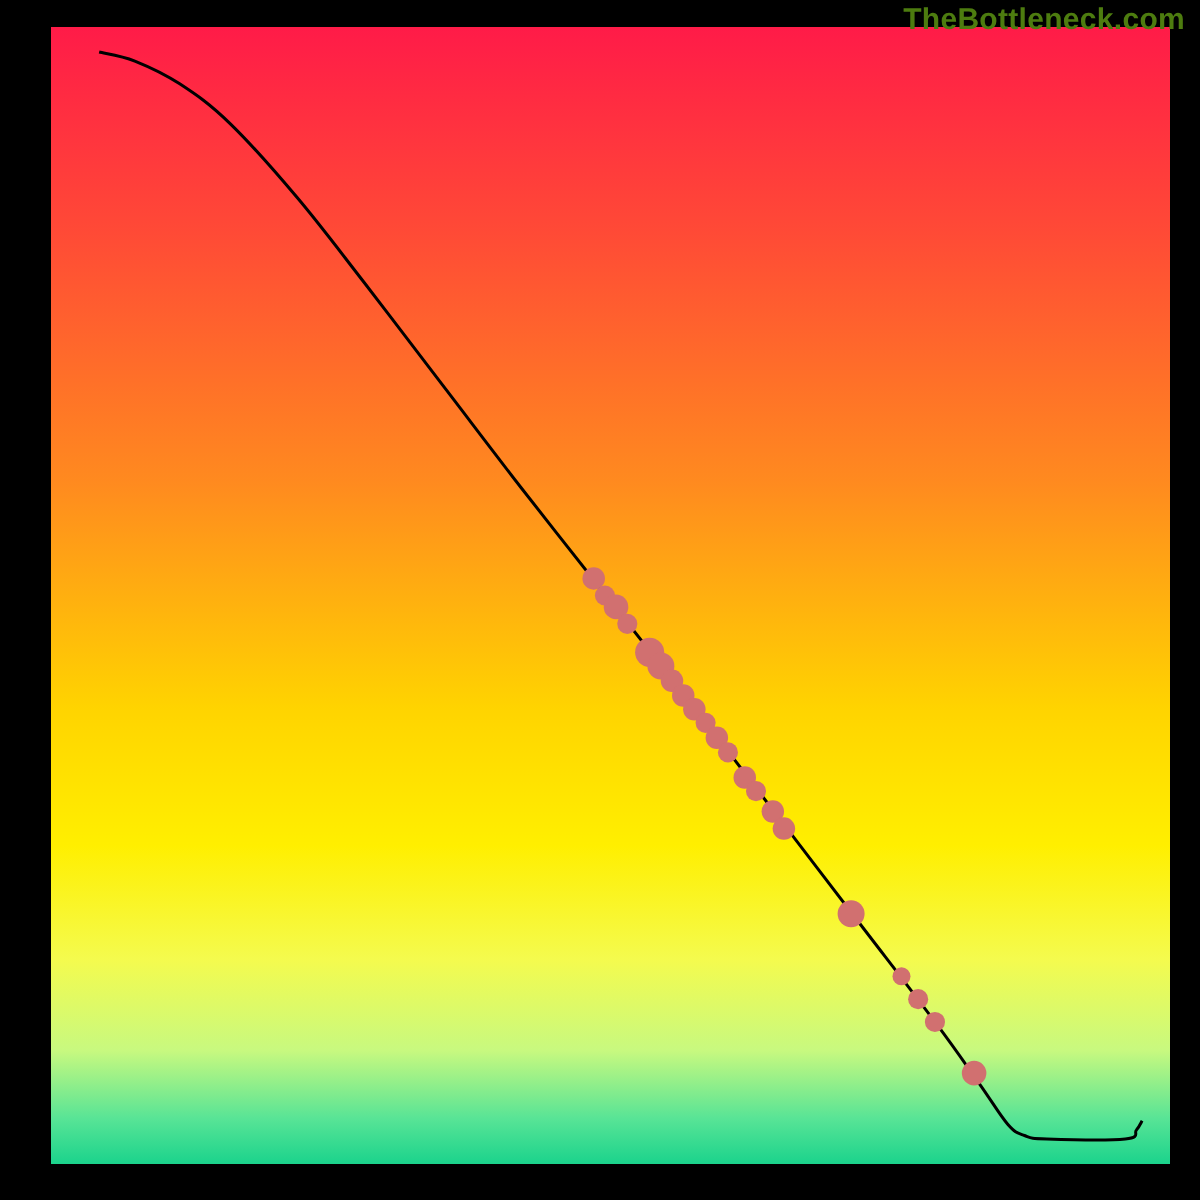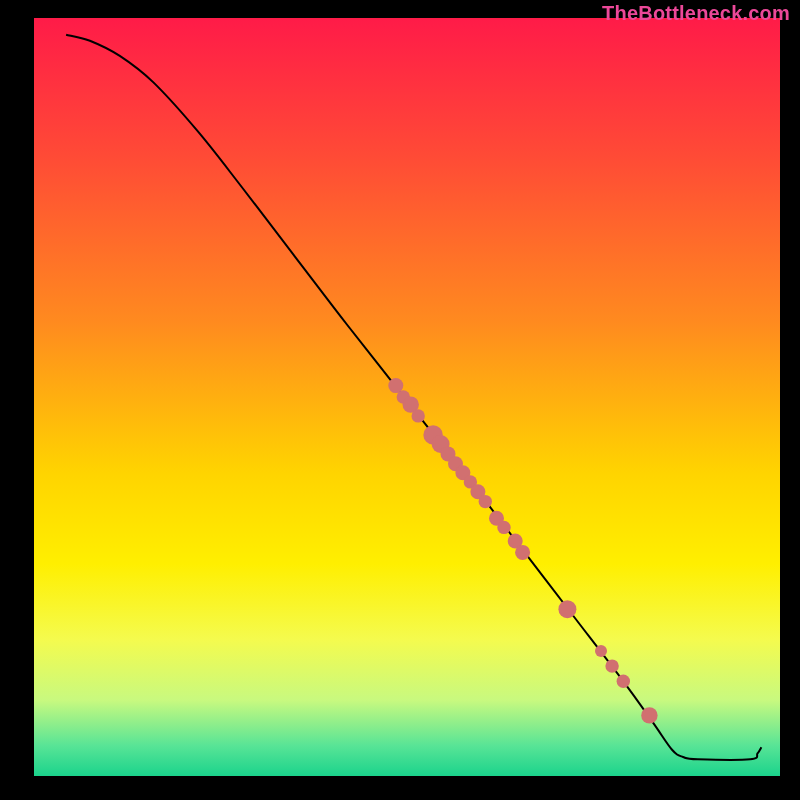--- a/index.html
+++ b/index.html
@@ -20,21 +20,21 @@
   svg {
     display: block;
   }
   .watermark {
     position: absolute;
     top: 2px;
     right: 10px;
     font-family: Arial, Helvetica, sans-serif;
     font-size: 20px;
     font-weight: bold;
-    color: #ec4899;
+    color: #4d7c0f;
     letter-spacing: 0.2px;
   }
 </style>
 </head>
 <body>
 
 <div class="frame">
   <svg id="chart-svg" width="800" height="800" viewBox="0 0 800 800">
     <defs>
       <linearGradient id="bg-grad" x1="0" y1="0" x2="0" y2="1">

